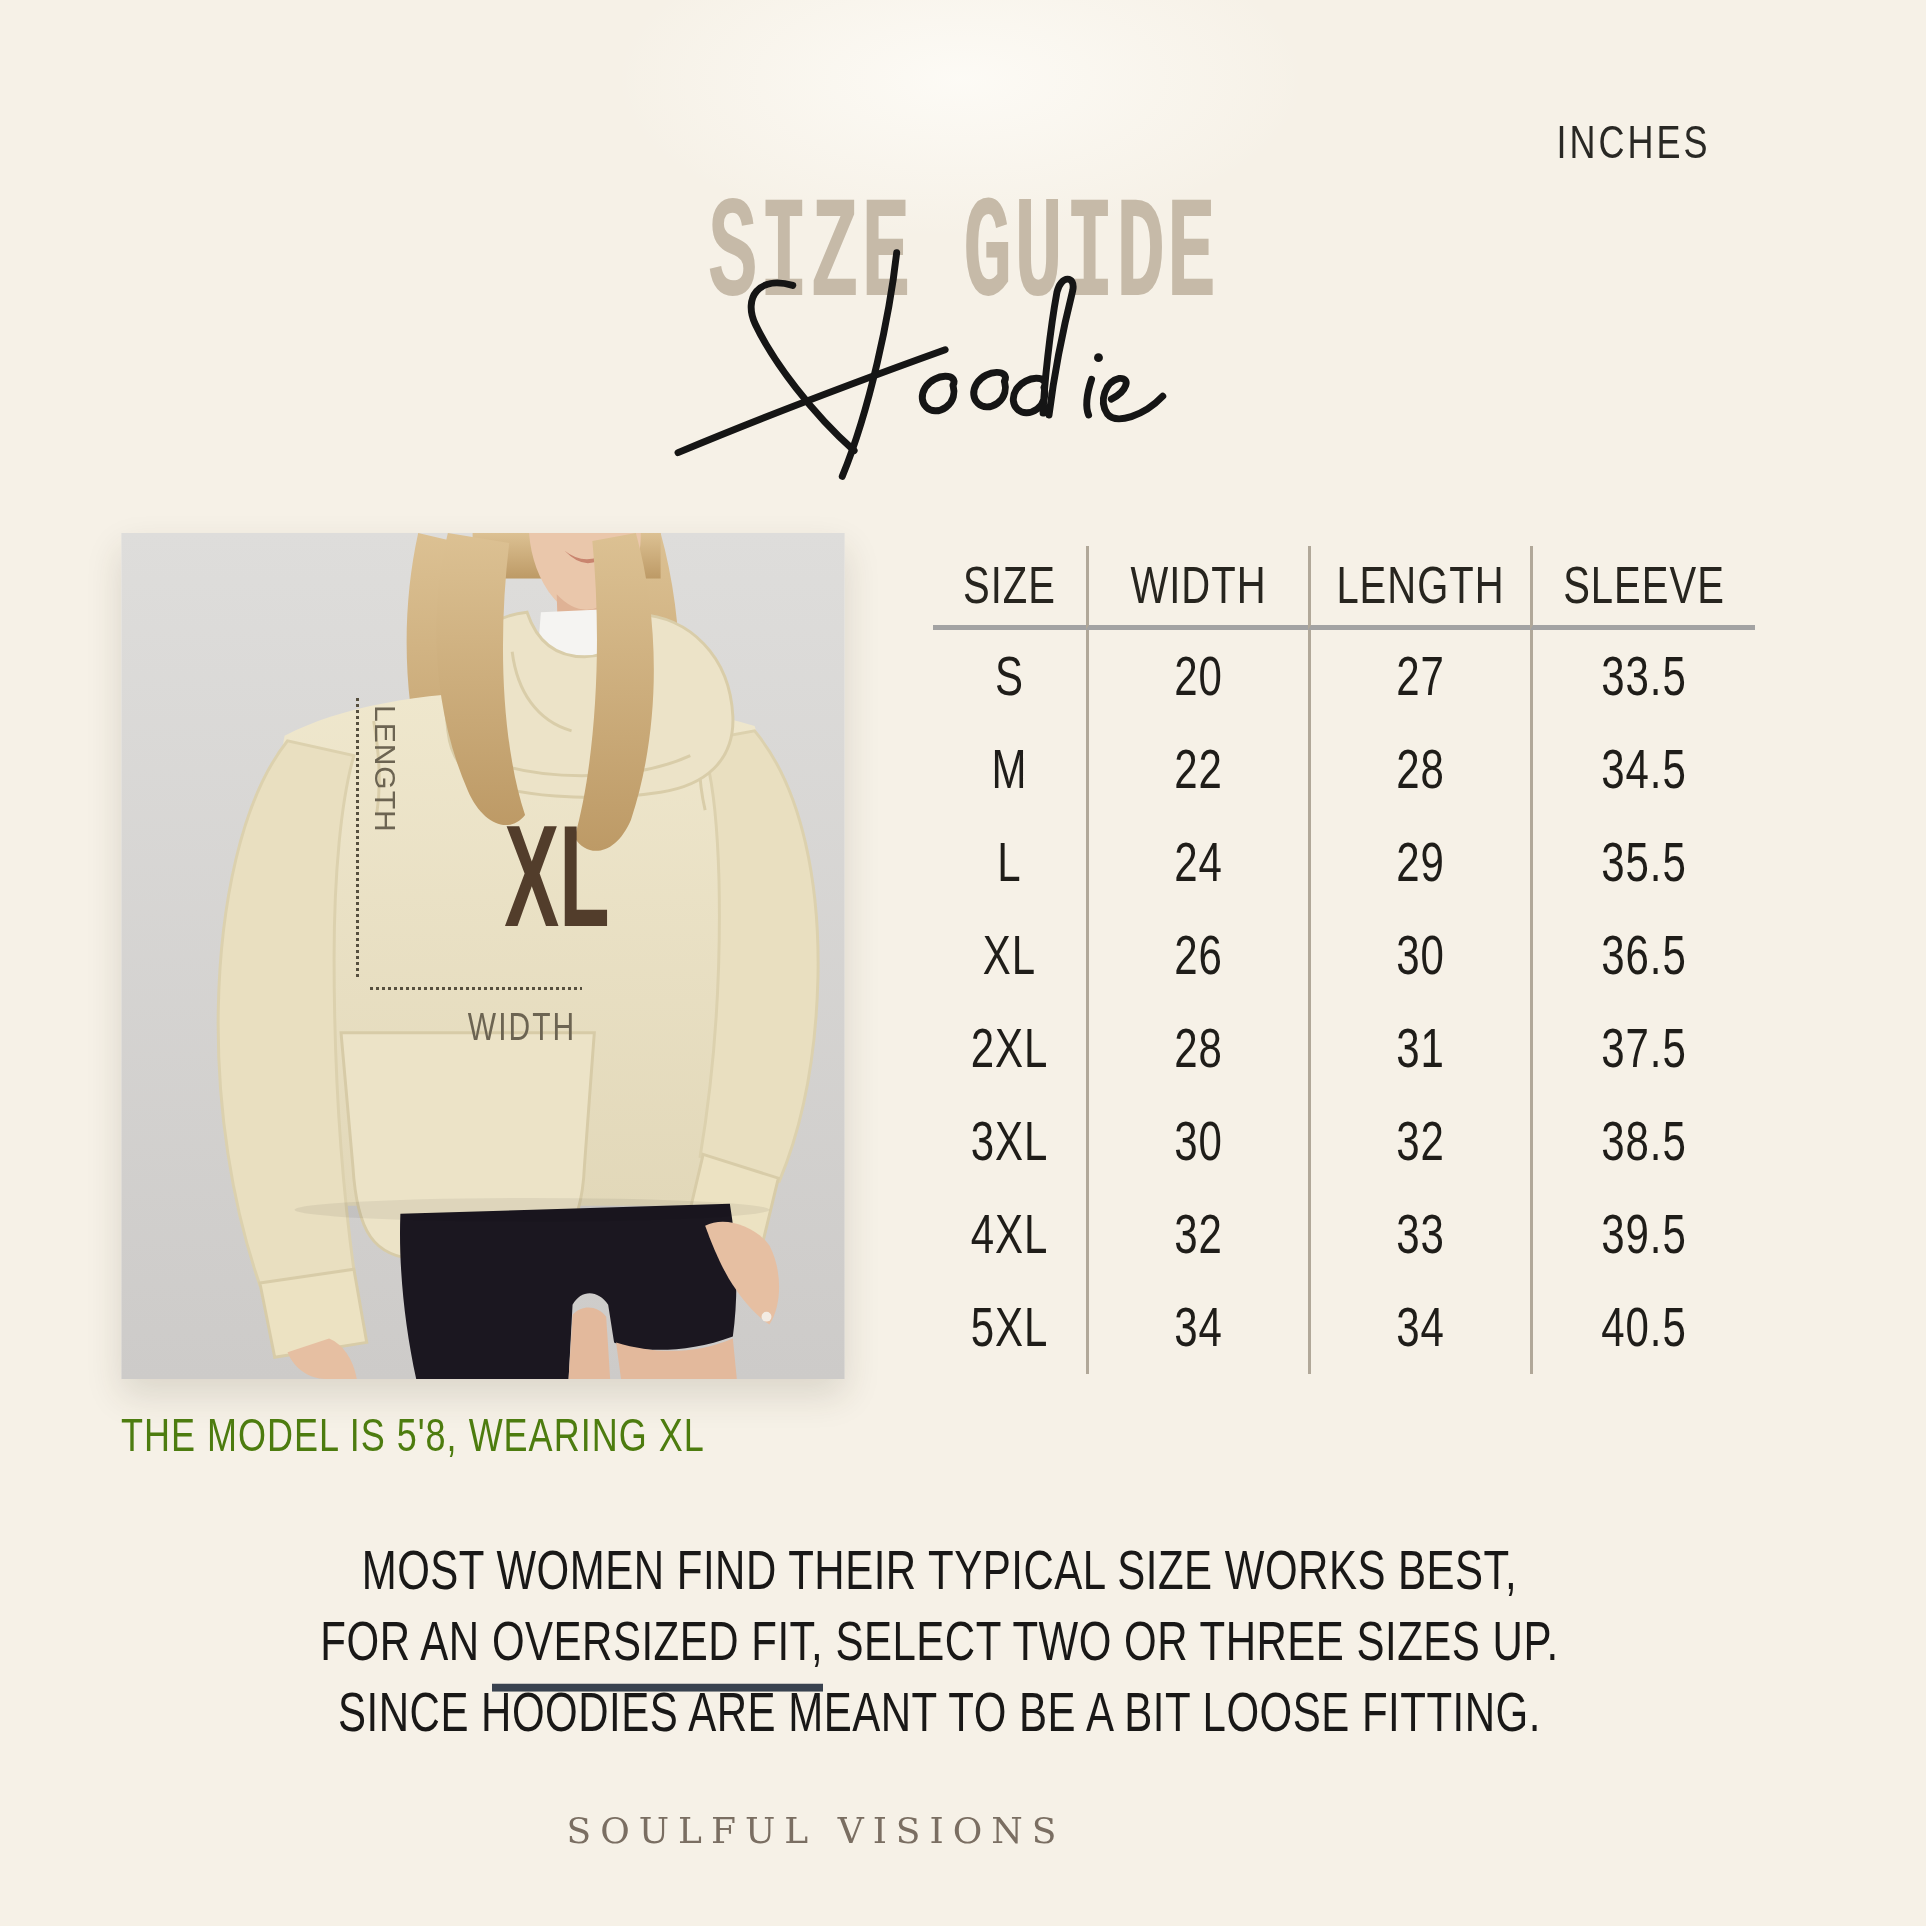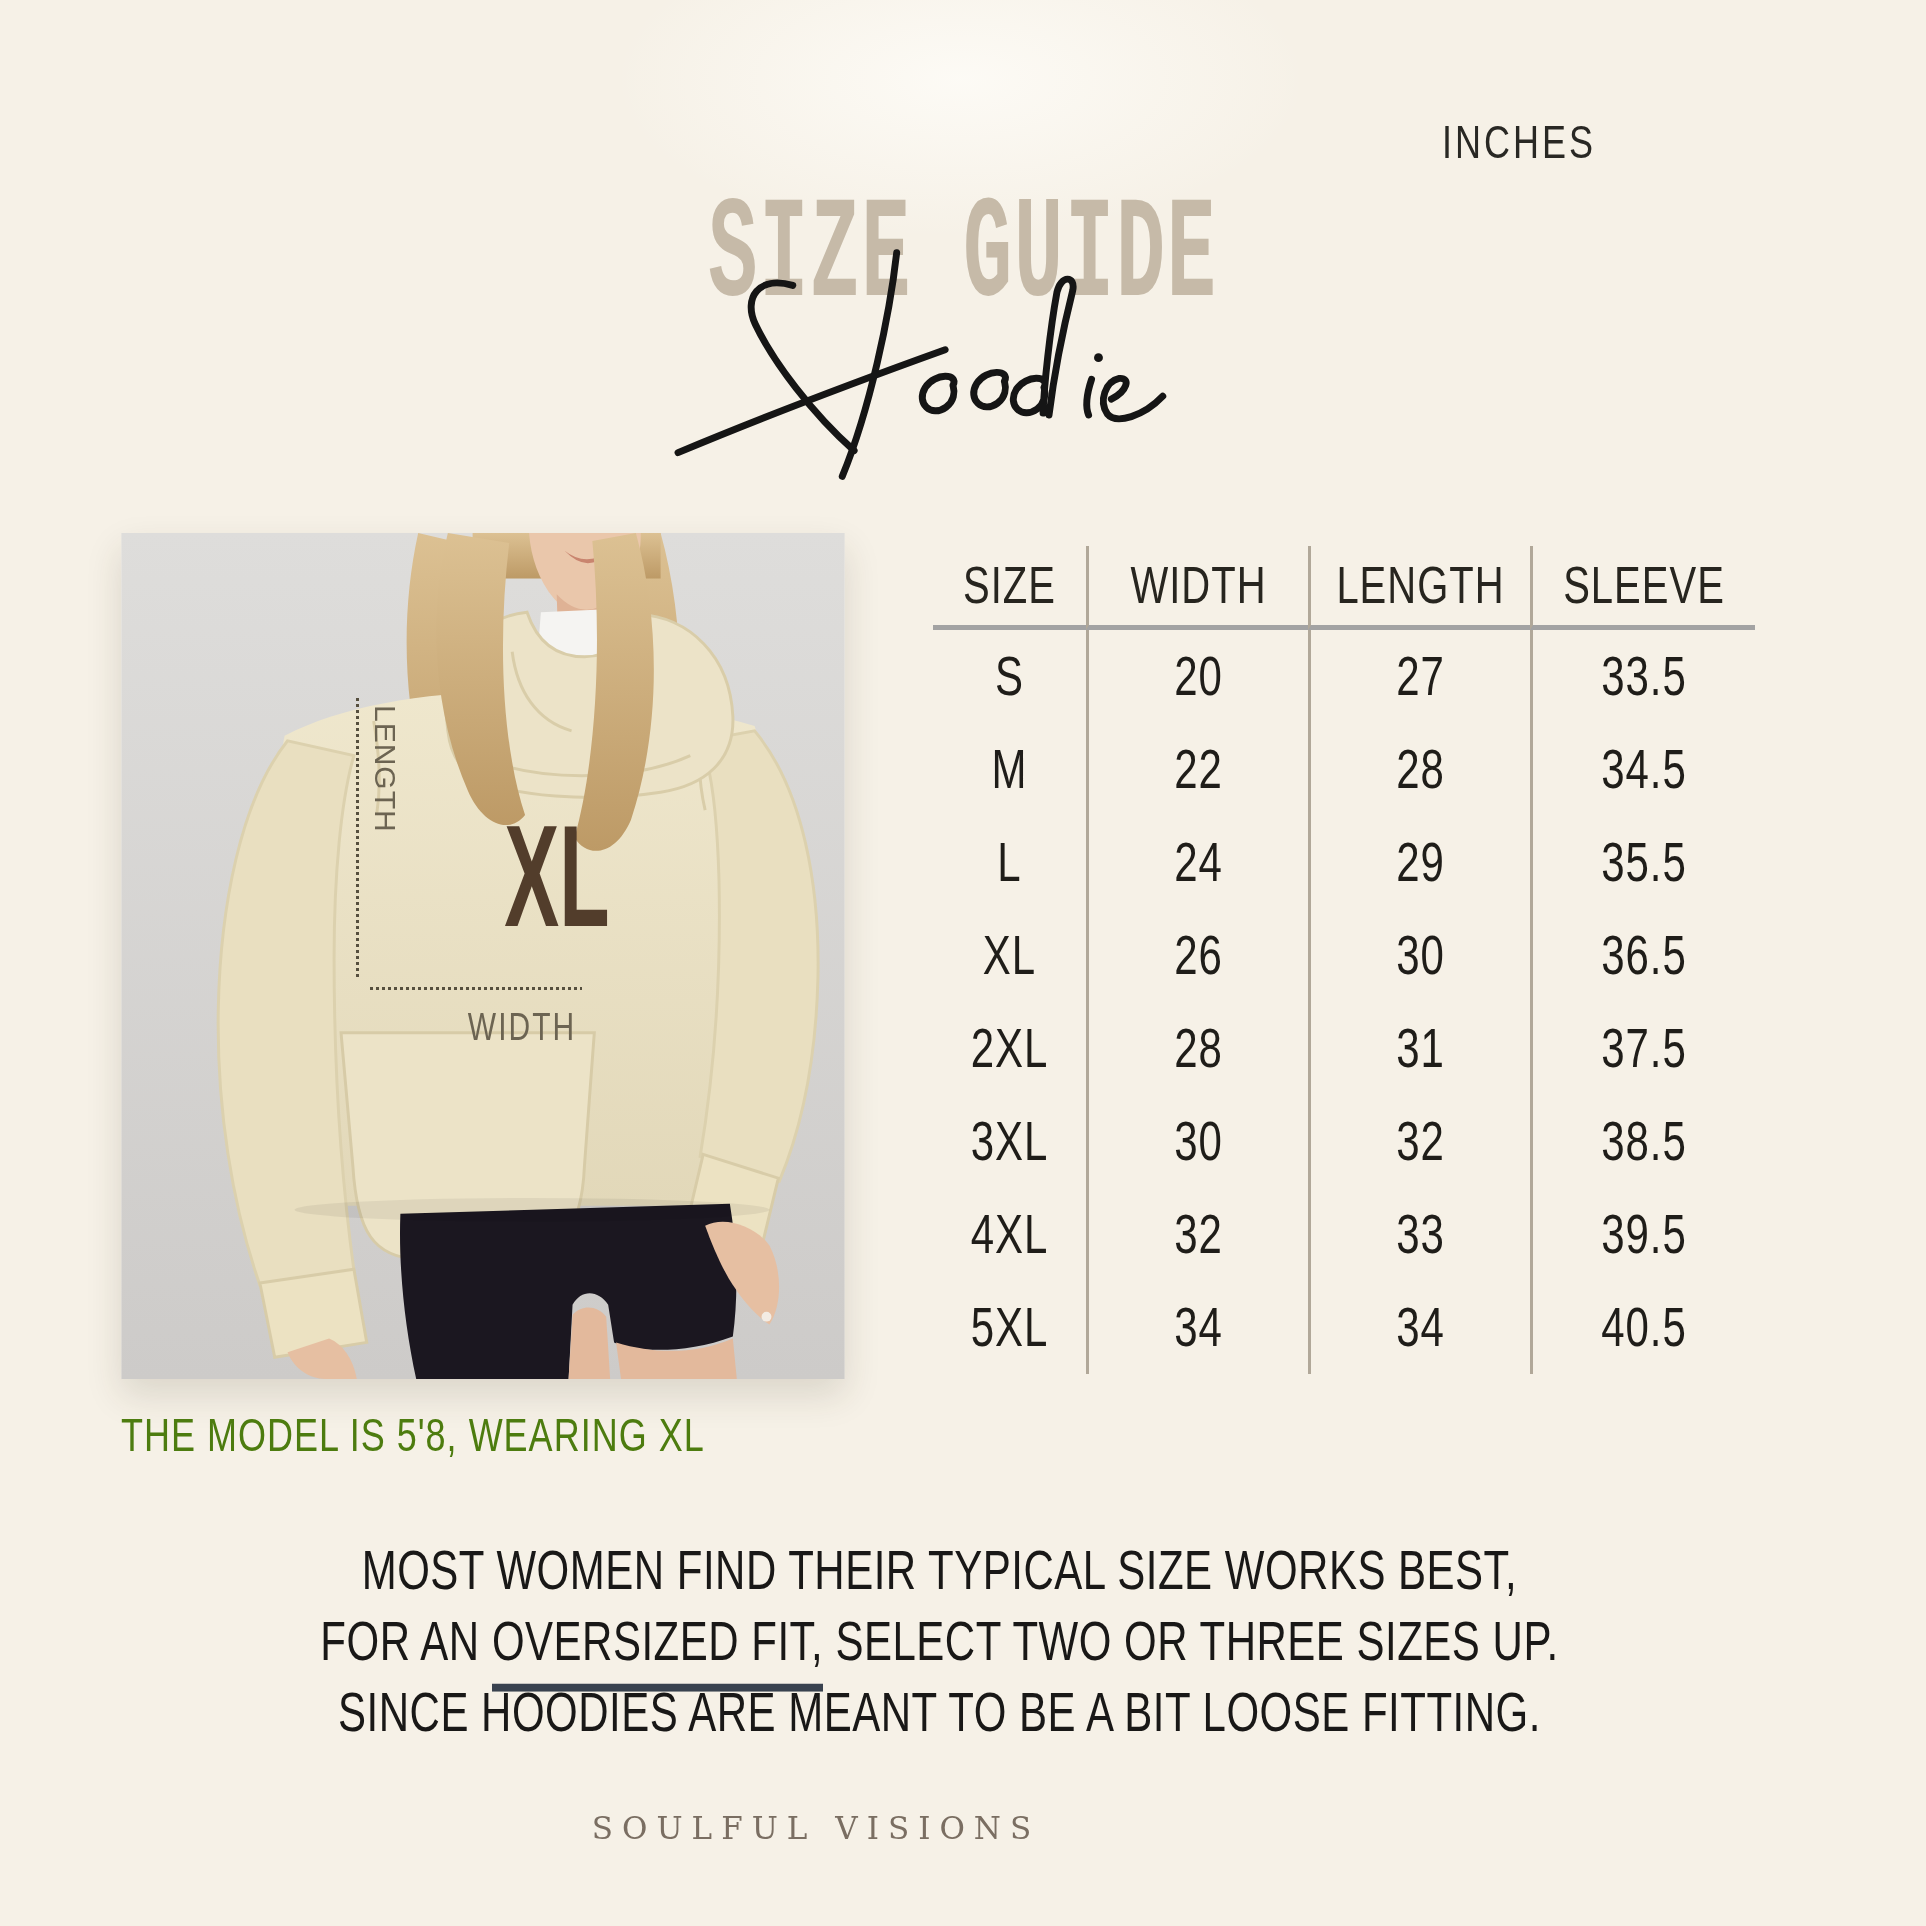--- a/index.html
+++ b/index.html
@@ -3,21 +3,21 @@
 <meta charset="utf-8">
 <style>
   html,body{margin:0;padding:0;}
   body{font-family:"Liberation Sans",sans-serif;}
   #canvas{position:relative;width:1927px;height:1927px;background:#f6f1e7;overflow:hidden;}
   .abs{position:absolute;}
   .tall{display:inline-block;transform:scaleY(1.3);transform-origin:center;}
   
   #glow{left:614px;top:-79px;width:693px;height:317px;border-radius:50%;
         background:radial-gradient(closest-side,rgba(253,251,246,.95),rgba(253,251,246,0));}
-  #inches{left:1442px;top:121px;width:277px;font-size:36px;letter-spacing:3px;color:#292824;}
+  #inches{left:1495px;top:121px;width:277px;text-align:center;font-size:36px;letter-spacing:3px;color:#292824;}
   #title-main{left:0;top:173px;width:1927px;text-align:center;font-family:Liberation Mono, monospace;}
   #title-main span{display:inline-block;font-size:91px;font-weight:bold;letter-spacing:2px;color:#c6baa8;
         transform:scale(.9,1.6);transform-origin:top center;white-space:nowrap;}
   #title-script{left:644px;top:231px;width:535px;height:277px;}
   
   #photo{left:121px;top:533px;width:724px;height:846px;box-shadow:0 16px 34px rgba(60,50,30,.14);}
   #vdots{left:356px;top:698px;width:3px;height:279px;
         background:repeating-linear-gradient(to bottom,#564f3e 0 3px,transparent 3px 6px);}
   #hdots{left:370px;top:987px;width:212px;height:3px;
         background:repeating-linear-gradient(to right,#564f3e 0 3px,transparent 3px 6px);}
@@ -34,21 +34,21 @@
   #size-table .cell span{font-size:42px;letter-spacing:1px;}
   #size-table .hcell span{font-size:40px;letter-spacing:1px;color:#27251f;}
   #size-table .vline{border-left:3px solid #b1a899;}
   #size-table .hline{border-bottom:5px solid #a3a3a3;}
   
   #note{left:0;top:1535px;width:1879px;text-align:center;color:#191817;}
   #note .line{height:71px;line-height:71px;}
   #note .line span.txt{font-size:42px;letter-spacing:0.5px;white-space:pre;}
   #underline-phrase{border-bottom:6px solid #39424f;padding-bottom:9px;}
   #brand{left:0;top:1810px;width:1632px;text-align:center;font-family:"DejaVu Serif",serif;
-        font-size:31px;letter-spacing:9px;color:#7a6e62;}
+        font-size:36px;letter-spacing:9px;color:#7a6e62;}
 </style>
 </head>
 <body>
 
 <div id="canvas">
 
   <div id="glow" class="abs"></div>
 
   <div id="inches" class="abs"><span class="tall">INCHES</span></div>
 

